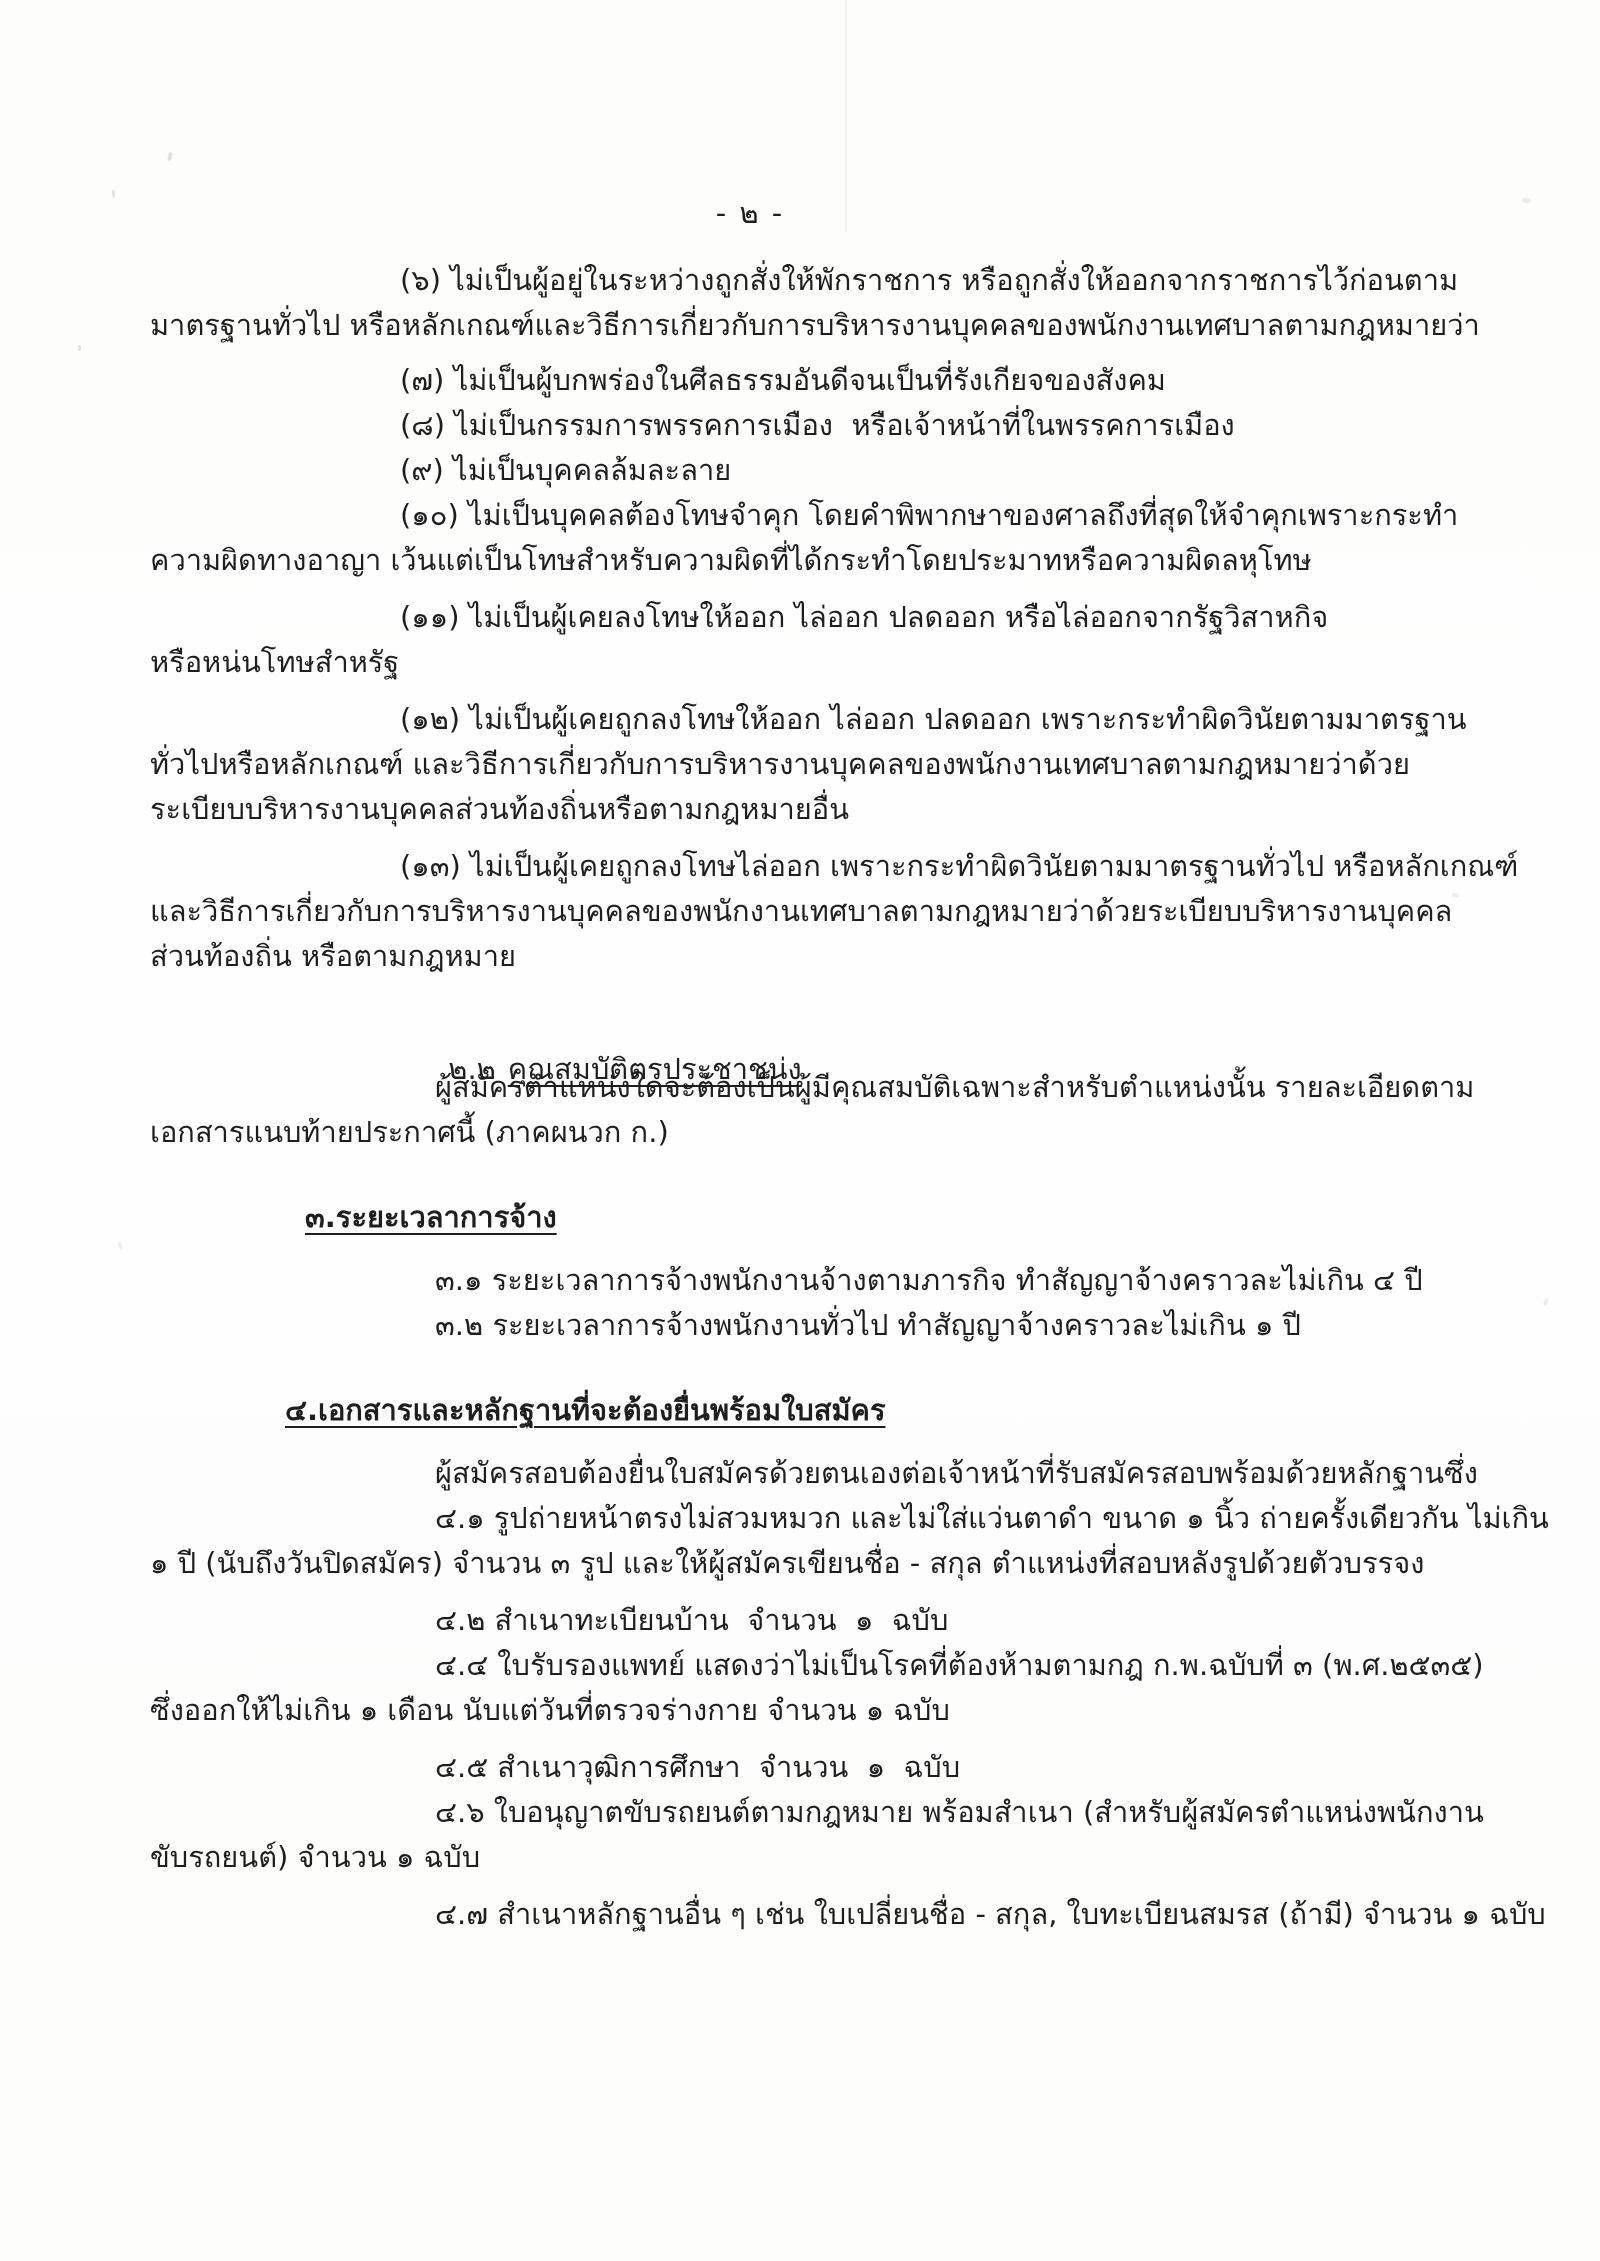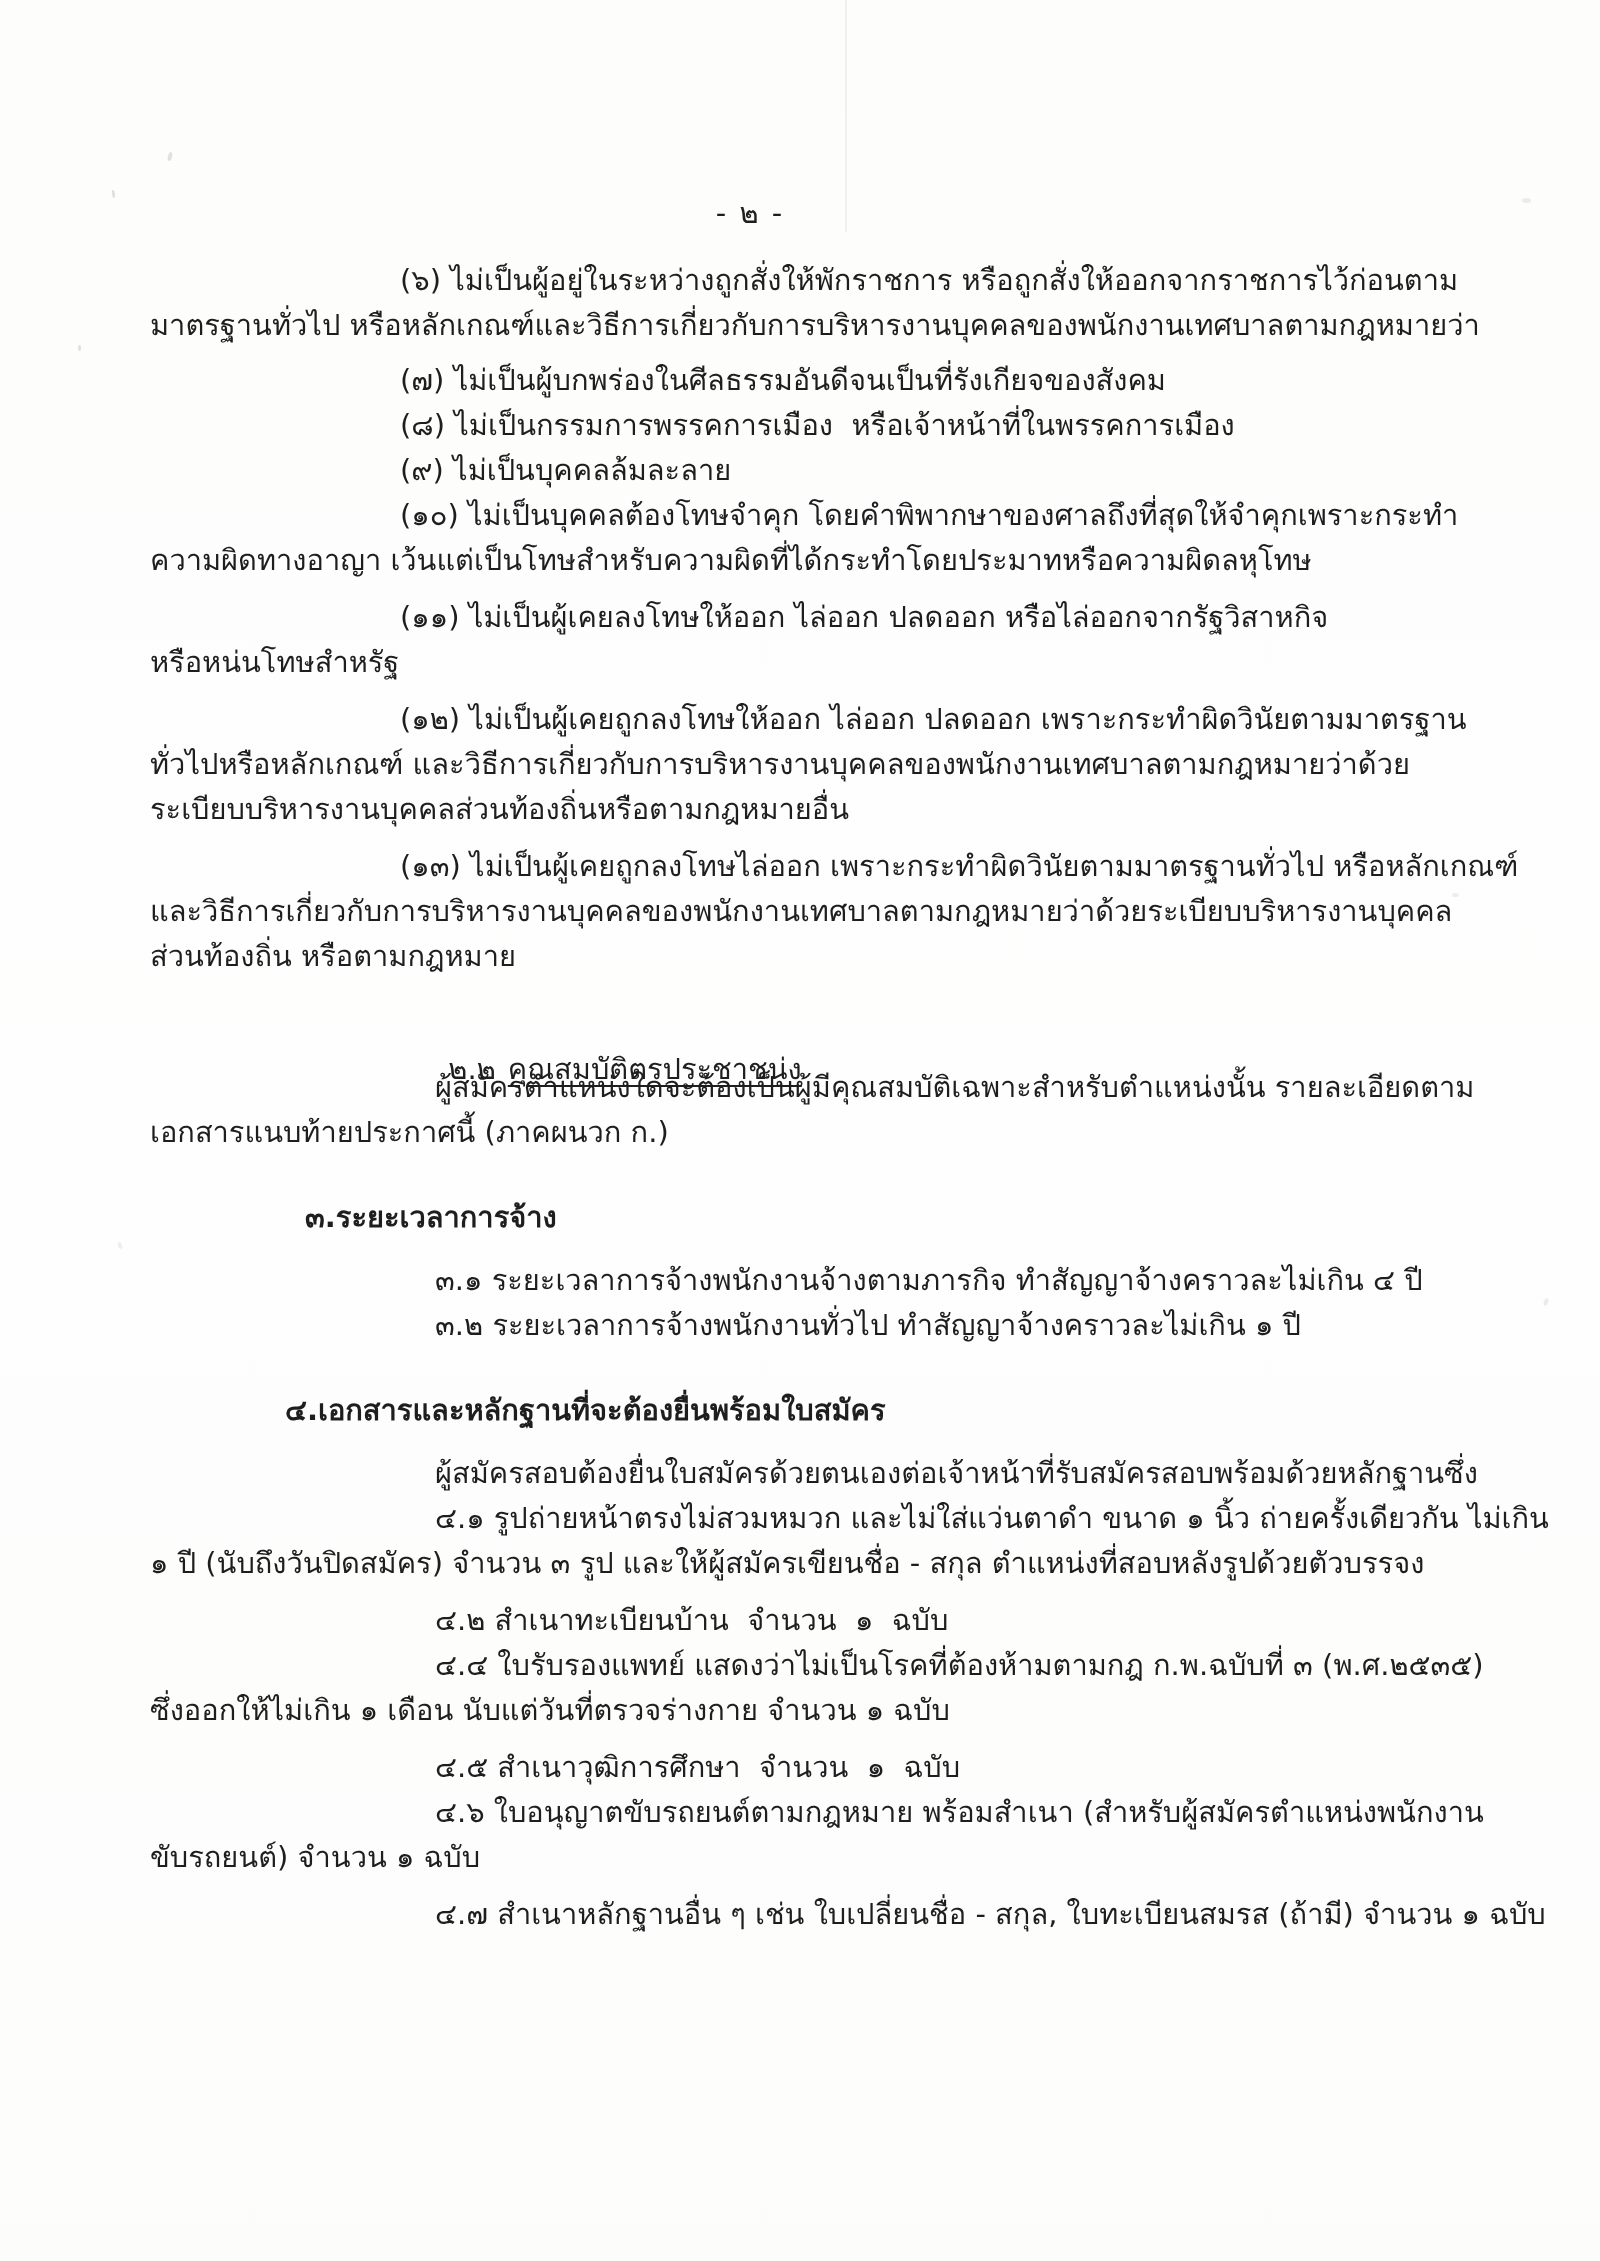--- a/index.html
+++ b/index.html
@@ -39,20 +39,21 @@
   .i-h3   { padding-left: 155px; }   
   .i-h4   { padding-left: 135px; }   
   .g3  { margin-top: 12px; }
   .g5  { margin-top: 18px; }
   .g10 { margin-top: 10px; }
   .g20 { margin-top: 20px; }
   .g23 { margin-top: 23px; }
   .g25 { margin-top: 25px; }
   .hd {
     font-weight: bold;
+    text-decoration: underline;
     text-underline-offset: 6px;
     text-decoration-thickness: 2px;
     margin-top: 40px;
   }
   .u {
     text-decoration: underline;
     text-underline-offset: 6px;
     margin-left: 12px;
   }
   

